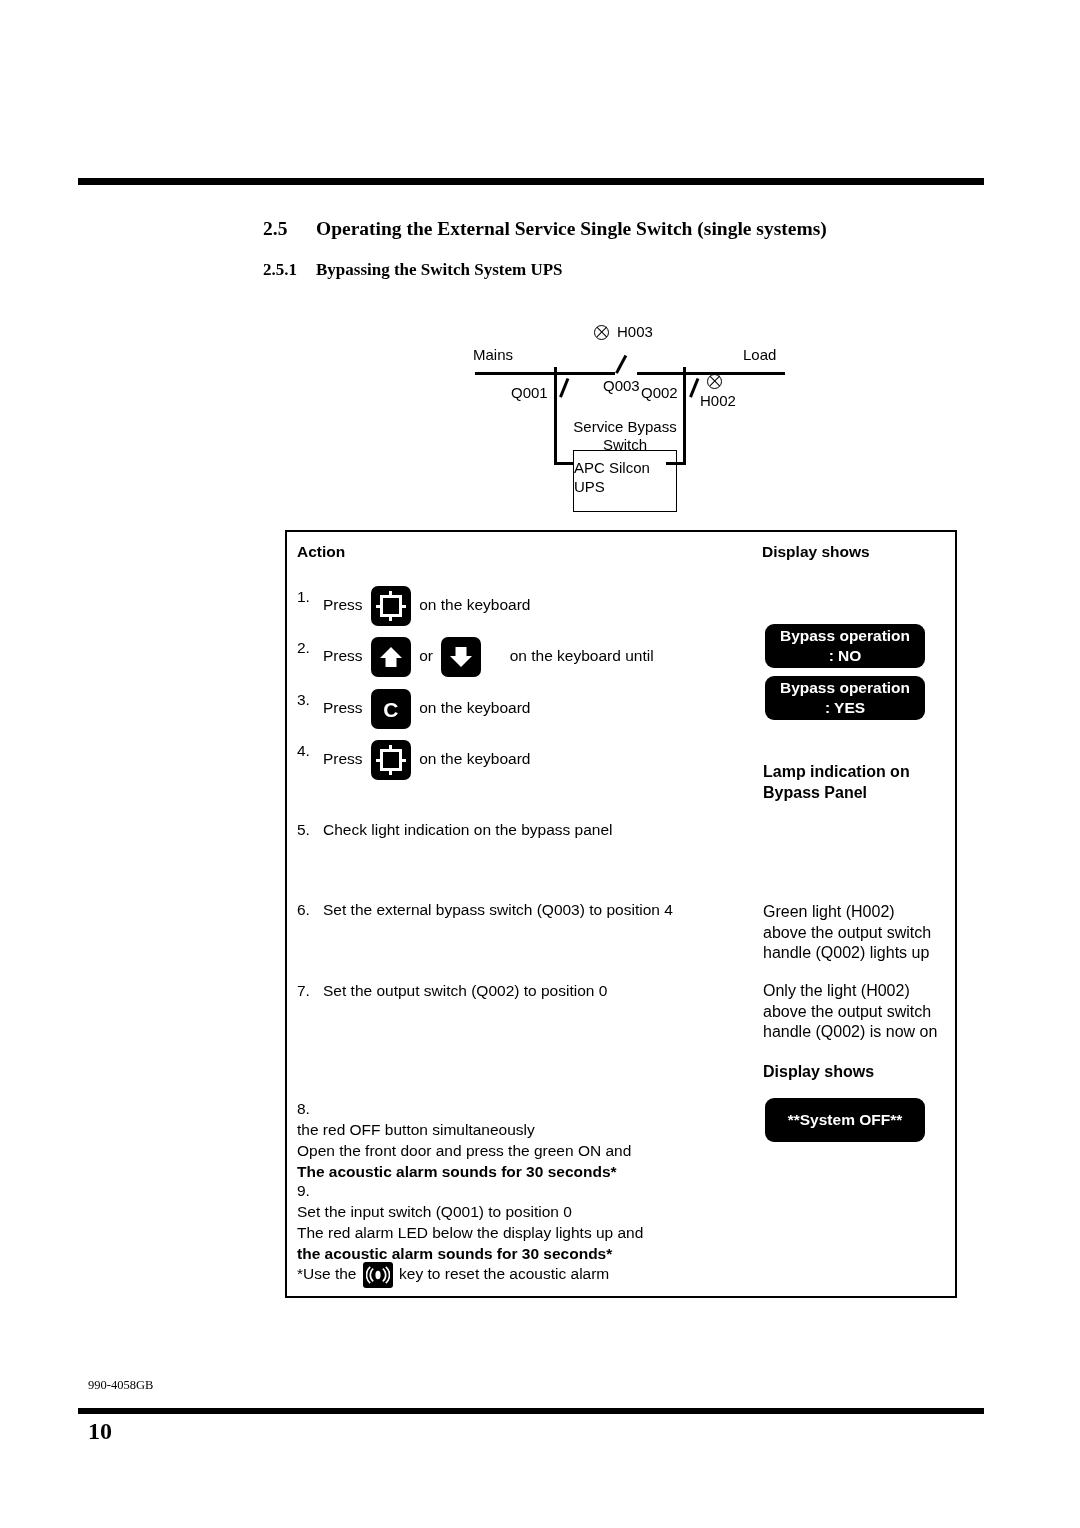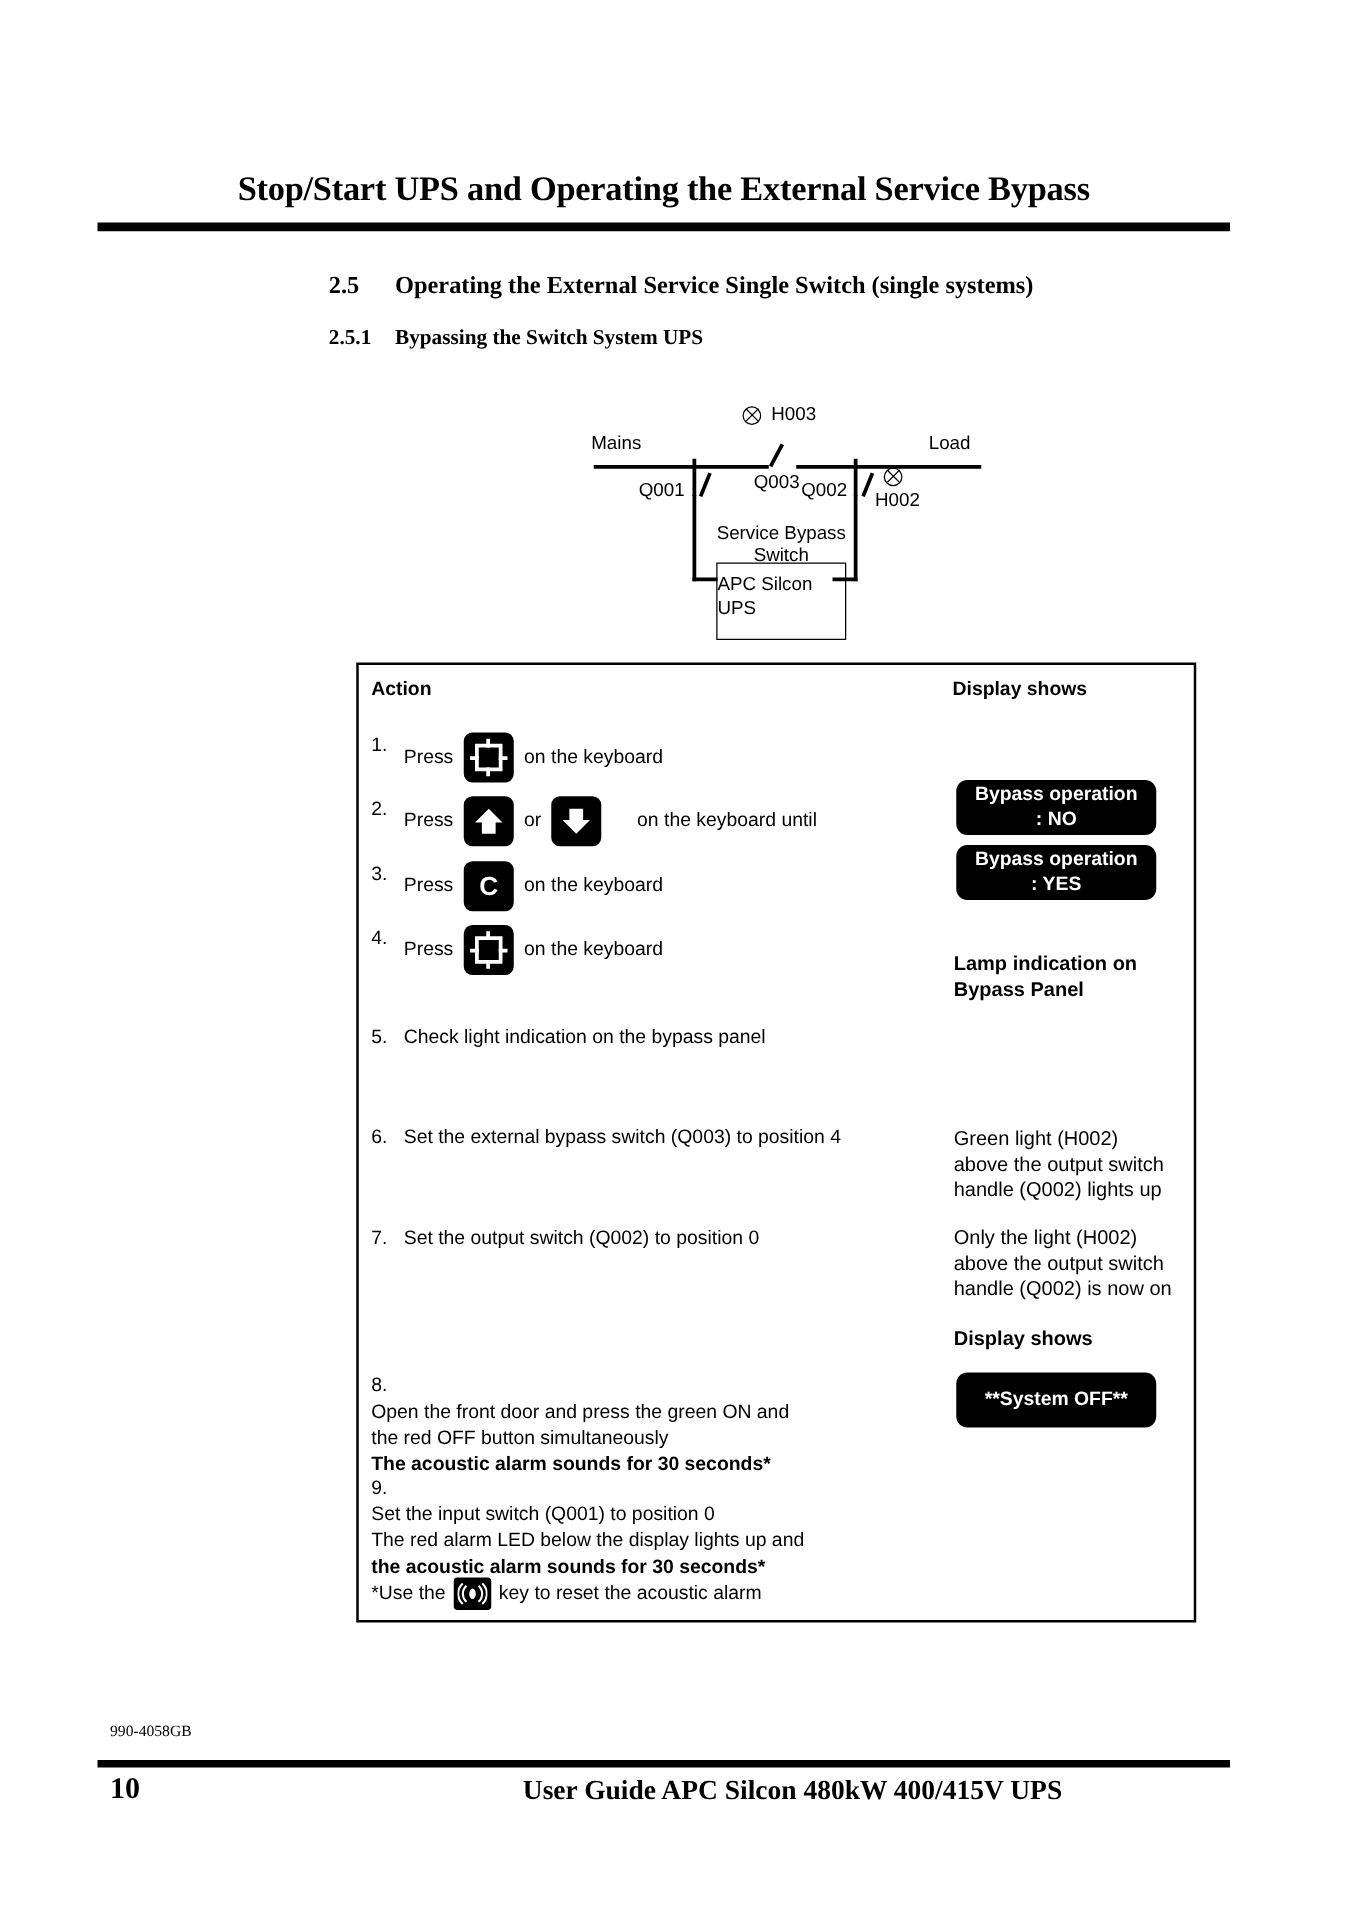--- a/index.html
+++ b/index.html
@@ -281,21 +281,20 @@
     font-weight: bold;
     font-size: 22px;
     white-space: nowrap;
   }
 </style>
 </head>
 <body>
 
 <div id="page">
 
-  <div class="doc-title">Stop/Start UPS and Operating the External Service Bypass</div>
   <div class="title-rule"></div>
 
   <div class="sec-num" id="sec25num">2.5</div>
   <div class="sec-title" id="sec25title">Operating the External Service Single Switch (single systems)</div>
 
   <div class="sec-num" id="sec251num">2.5.1</div>
   <div class="sec-title" id="sec251title">Bypassing the Switch System UPS</div>
 
   <div id="diagram">
 
@@ -420,22 +419,22 @@
   </div>
 
   <div class="step" style="left:297px; top:980px; width:460px;">
     <span class="num">7.</span>
     <span class="body">Set the output switch (Q002) to position 0</span>
   </div>
 
   <div class="step" style="left:297px; top:1098px; width:460px;">
     <span class="num">8.</span>
     <span class="body">
+      <div>the red OFF button simultaneously</div>
       <div>Open the front door and press the green ON and</div>
-      <div>the red OFF button simultaneously</div>
       <div style="font-weight:bold;">The acoustic alarm sounds for 30 seconds*</div>
     </span>
   </div>
 
   <div class="step" style="left:297px; top:1180px; width:470px;">
     <span class="num">9.</span>
     <span class="body">
       <div>Set the input switch (Q001) to position 0</div>
       <div>The red alarm LED below the display lights up and</div>
       <div style="font-weight:bold;">the acoustic alarm sounds for 30 seconds*</div>
@@ -482,15 +481,14 @@
 
   <div class="rcol bold" style="left:763px; top:1062px; width:190px;">Display shows</div>
 
   <div class="lcd" style="left:765px; top:1098px; width:160px; height:44px;">
     <span>**System OFF**</span>
   </div>
 
   <div id="doccode">990-4058GB</div>
   <div id="footer-rule"></div>
   <div id="pagenum">10</div>
-  <div id="footer-title">User Guide APC Silcon 480kW 400/415V UPS</div>
 
 </div>
 
 </body></html>

